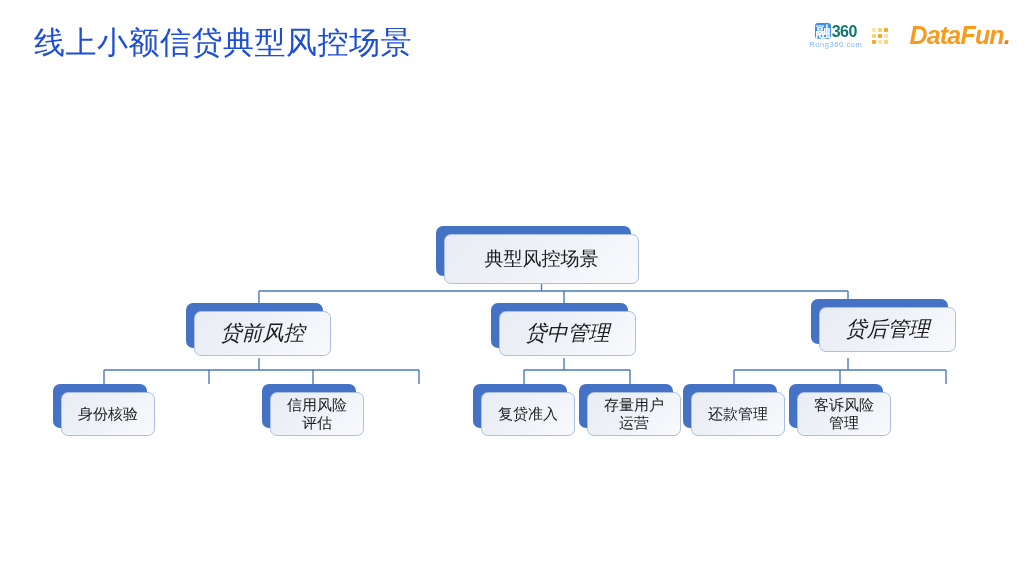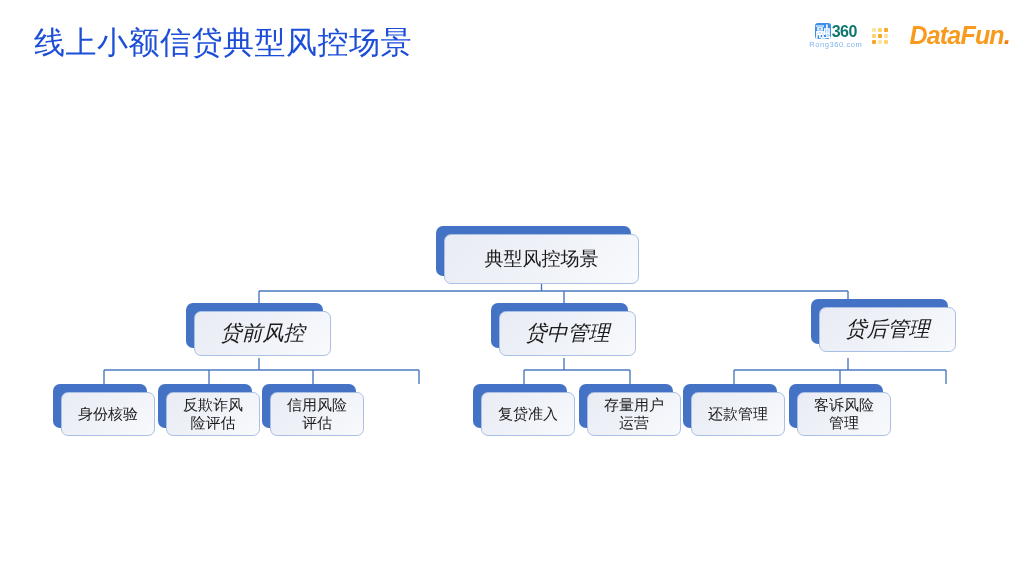--- a/index.html
+++ b/index.html
@@ -156,27 +156,20 @@
         <span class="label">贷后管理</span>
       </div>
     </div>
 
     <div class="node lvl3" style="left:53px;top:384px;">
       <div class="shadow"></div>
       <div class="body">
         <span class="label">身份核验</span>
       </div>
     </div>
-    <div class="node lvl3" style="left:158px;top:384px;">
-      <div class="shadow"></div>
-      <div class="body">
-        <span class="label">反欺诈风
-险评估</span>
-      </div>
-    </div>
     <div class="node lvl3" style="left:262px;top:384px;">
       <div class="shadow"></div>
       <div class="body">
         <span class="label">信用风险
 评估</span>
       </div>
     </div>
     <div class="node lvl3" style="left:473px;top:384px;">
       <div class="shadow"></div>
       <div class="body">

